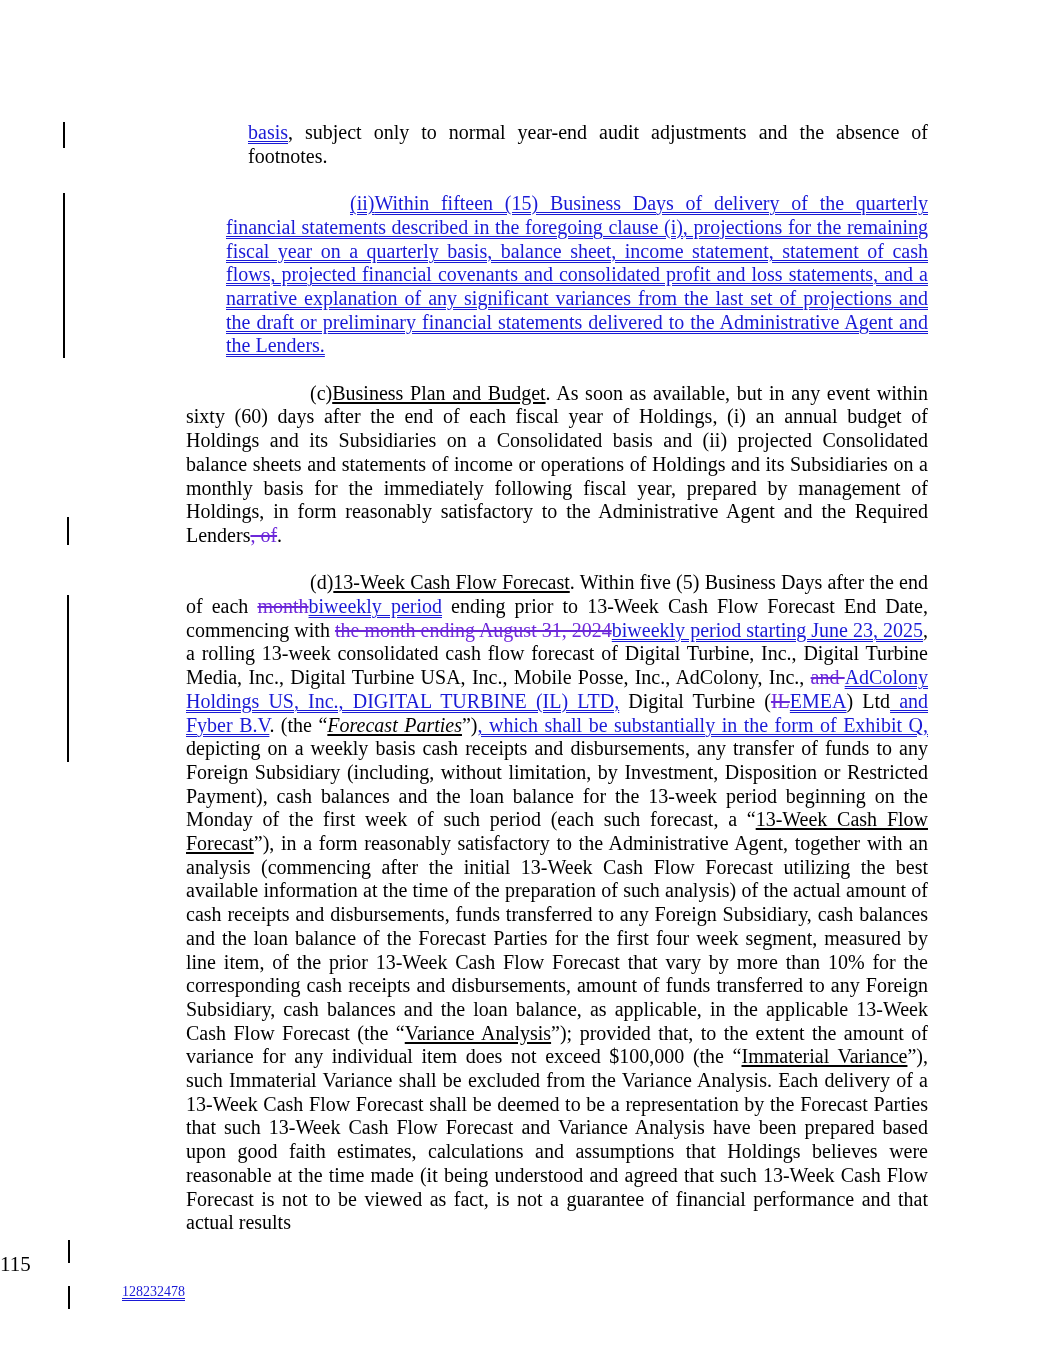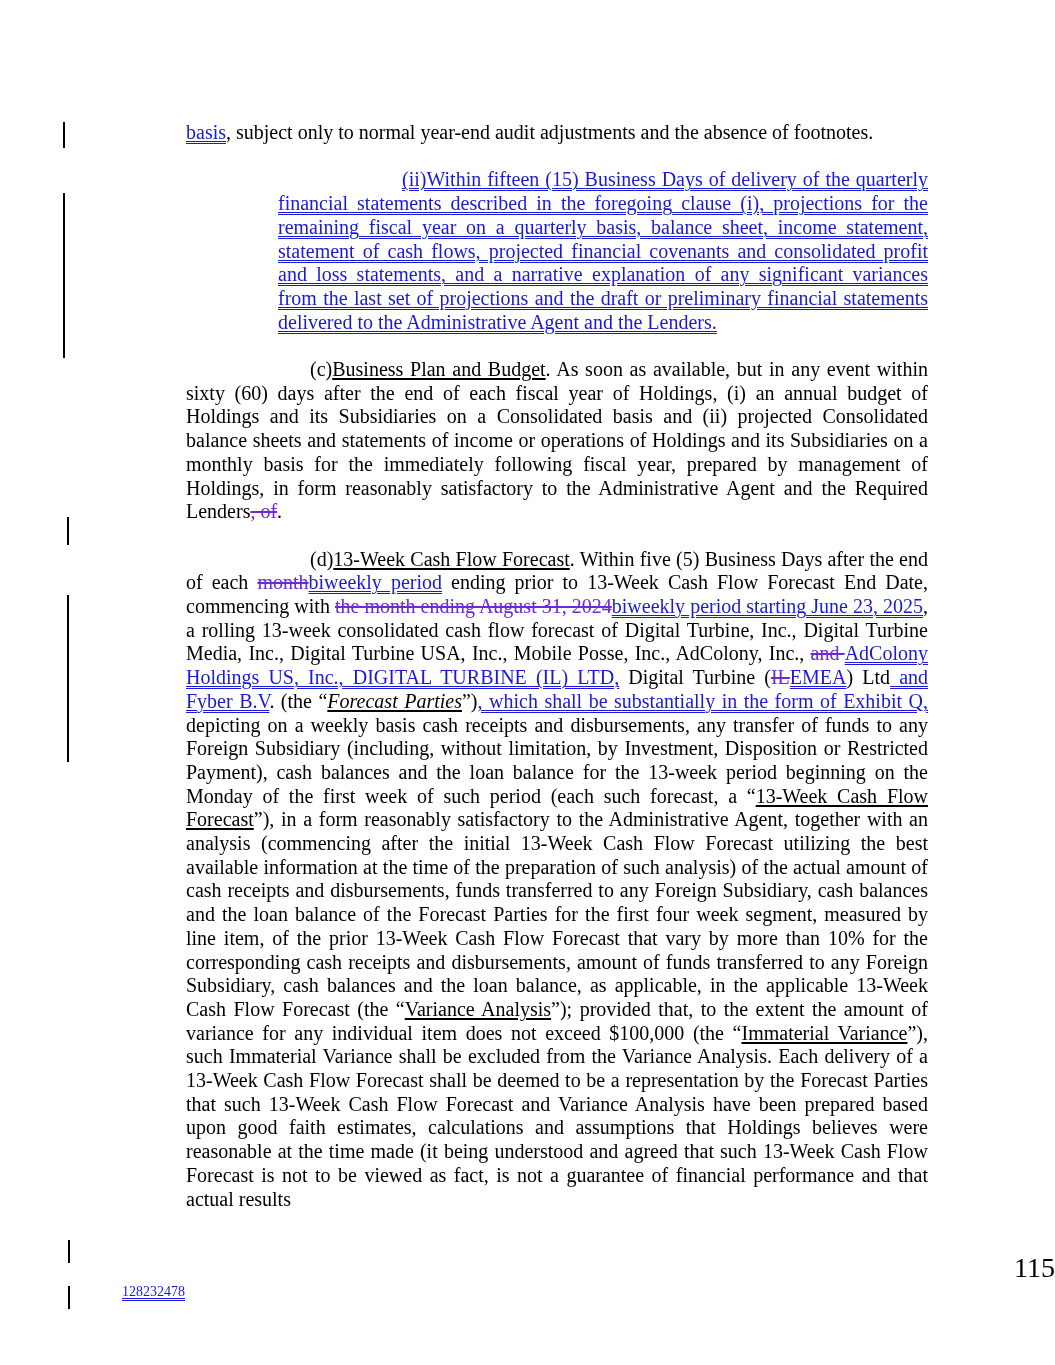--- a/index.html
+++ b/index.html
@@ -12,22 +12,22 @@
     overflow:hidden;
   }
   #textblock{
     position:absolute;
     left:186px;top:121px;width:742px;
     font-size:20px;
     line-height:23.7px;
     text-align:justify;
   }
   p.para{margin:0 0 23.7px 0;}
-  p.p-cont{}
-  p.p-ins{margin-left:92px;text-indent:62px;}
+  p.p-cont{margin-left:62px;}
+  p.p-ins{margin-left:40px;text-indent:62px;}
   p.p-body{text-indent:62px;}
   .tab{display:inline-block;min-width:62px;}
   .ins{
     color:#1a1ad6;
     text-decoration-line:underline;
     text-decoration-style:double;
     text-decoration-thickness:1px;
     text-underline-offset:2px;
   }
   .del{
@@ -49,22 +49,22 @@
     margin-top:44px;
   }
   .cbar{
     position:absolute;
     width:2px;
     background:#000000;
   }
   #pagenum{
     position:absolute;
     left:0;top:1252px;width:1055px;
-    text-align:right;
-    font-size:28px;
+    text-align:left;
+    font-size:21px;
   }
   #docid{
     position:absolute;
     left:122px;top:1284px;
     font-size:14px;
     color:#1a1ad6;
     text-decoration-line:underline;
     text-decoration-style:double;
     text-decoration-thickness:1px;
     text-underline-offset:2px;

